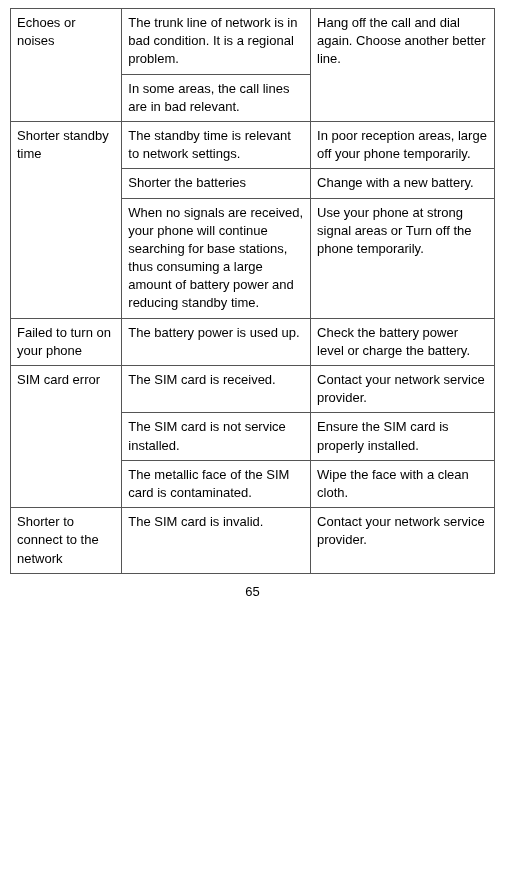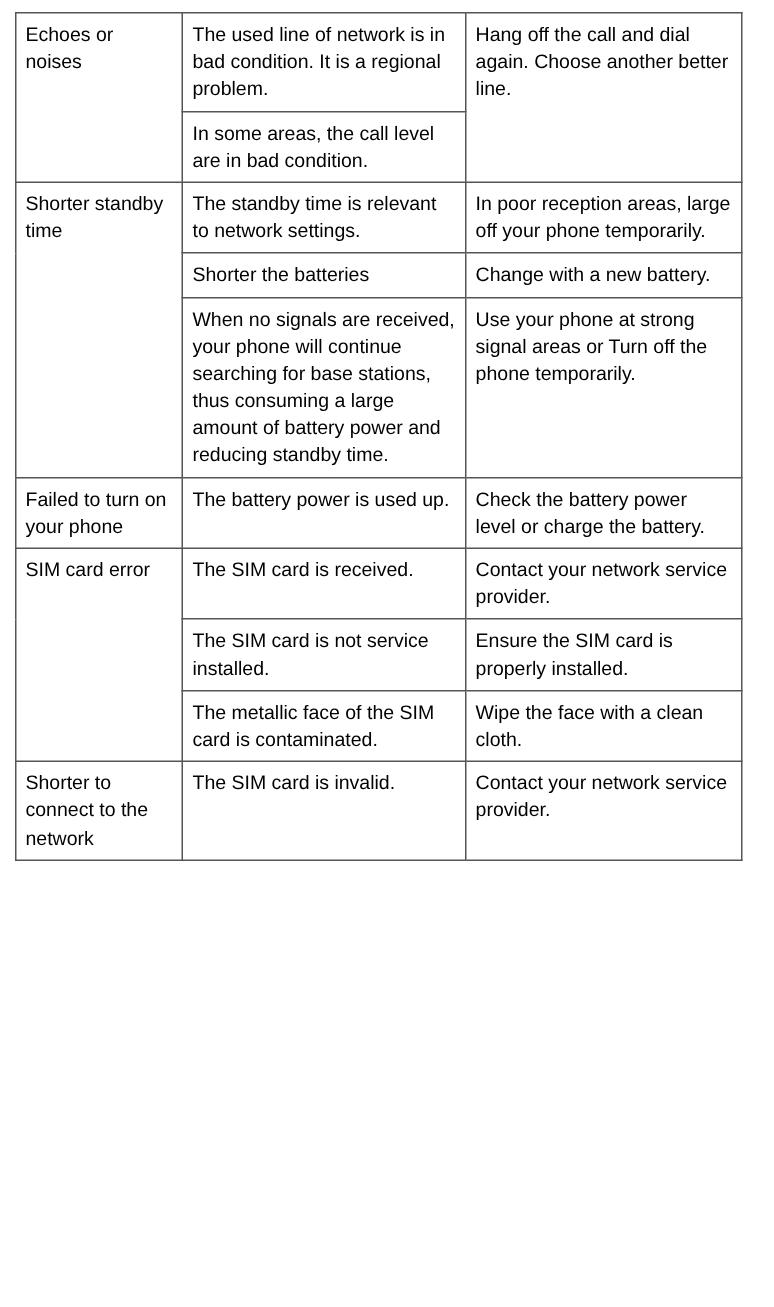--- a/index.html
+++ b/index.html
@@ -44,25 +44,25 @@
     }
   </style>
 </head>
 <body>
 
 <div class="page-wrapper">
   <table>
     <tbody id="table-body">
         <tr>
           <td rowspan="2" class="col-issue">Echoes or noises</td>
-          <td class="col-cause">The used line of network is in bad condition. It is a regional problem.</td>
+          <td class="col-cause">The trunk line of network is in bad condition. It is a regional problem.</td>
           <td class="col-solution" rowspan="2">Hang off the call and dial again. Choose another better line.</td>
         </tr>
         <tr>
-          <td class="col-cause">In some areas, the call level are in bad condition.</td>
+          <td class="col-cause">In some areas, the call lines are in bad relevant.</td>
         </tr>
         <tr>
           <td rowspan="3" class="col-issue">Shorter standby time</td>
           <td class="col-cause">The standby time is relevant to network settings.</td>
           <td class="col-solution">In poor reception areas, large off your phone temporarily.</td>
         </tr>
         <tr>
           <td class="col-cause">Shorter the batteries</td>
           <td class="col-solution">Change with a new battery.</td>
         </tr>
@@ -88,13 +88,14 @@
           <td class="col-cause">The metallic face of the SIM card is contaminated.</td>
           <td class="col-solution">Wipe the face with a clean cloth.</td>
         </tr>
         <tr>
           <td rowspan="1" class="col-issue">Shorter to connect to the network</td>
           <td class="col-cause">The SIM card is invalid.</td>
           <td class="col-solution">Contact your network service provider.</td>
         </tr>
       </tbody>
   </table>
+  <div class="page-number">65</div>
 </div>
 
 </body></html>

